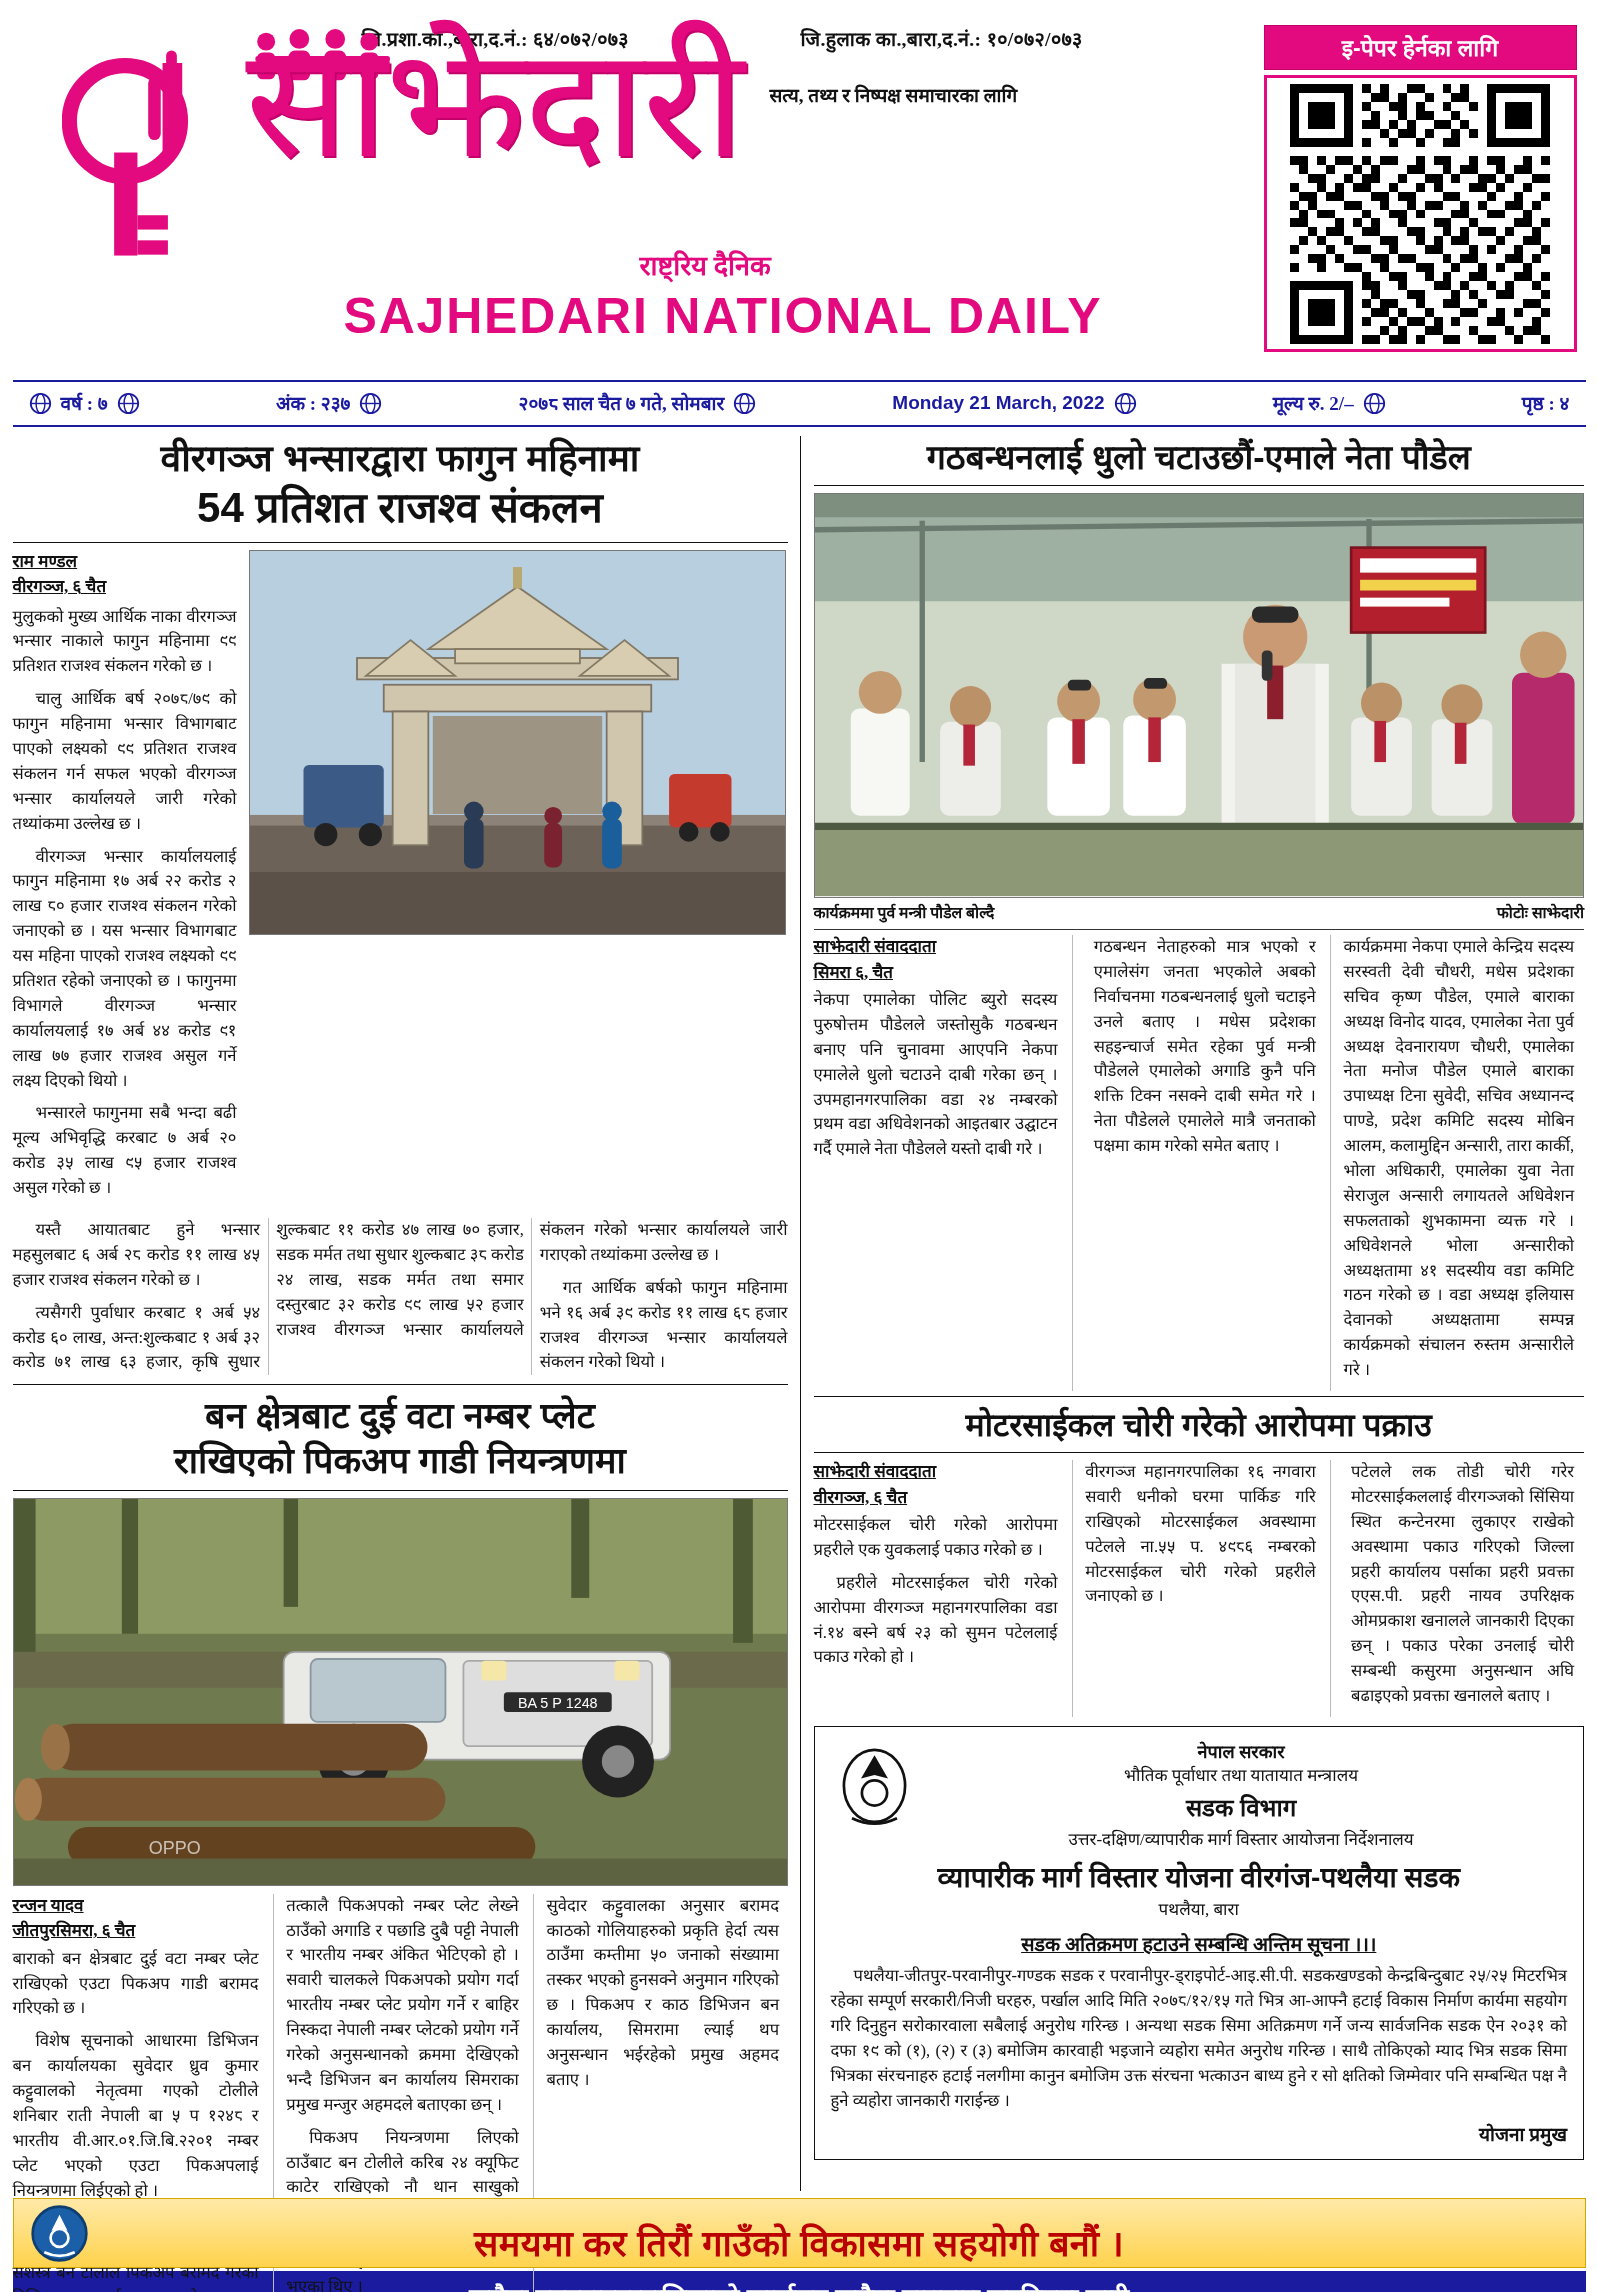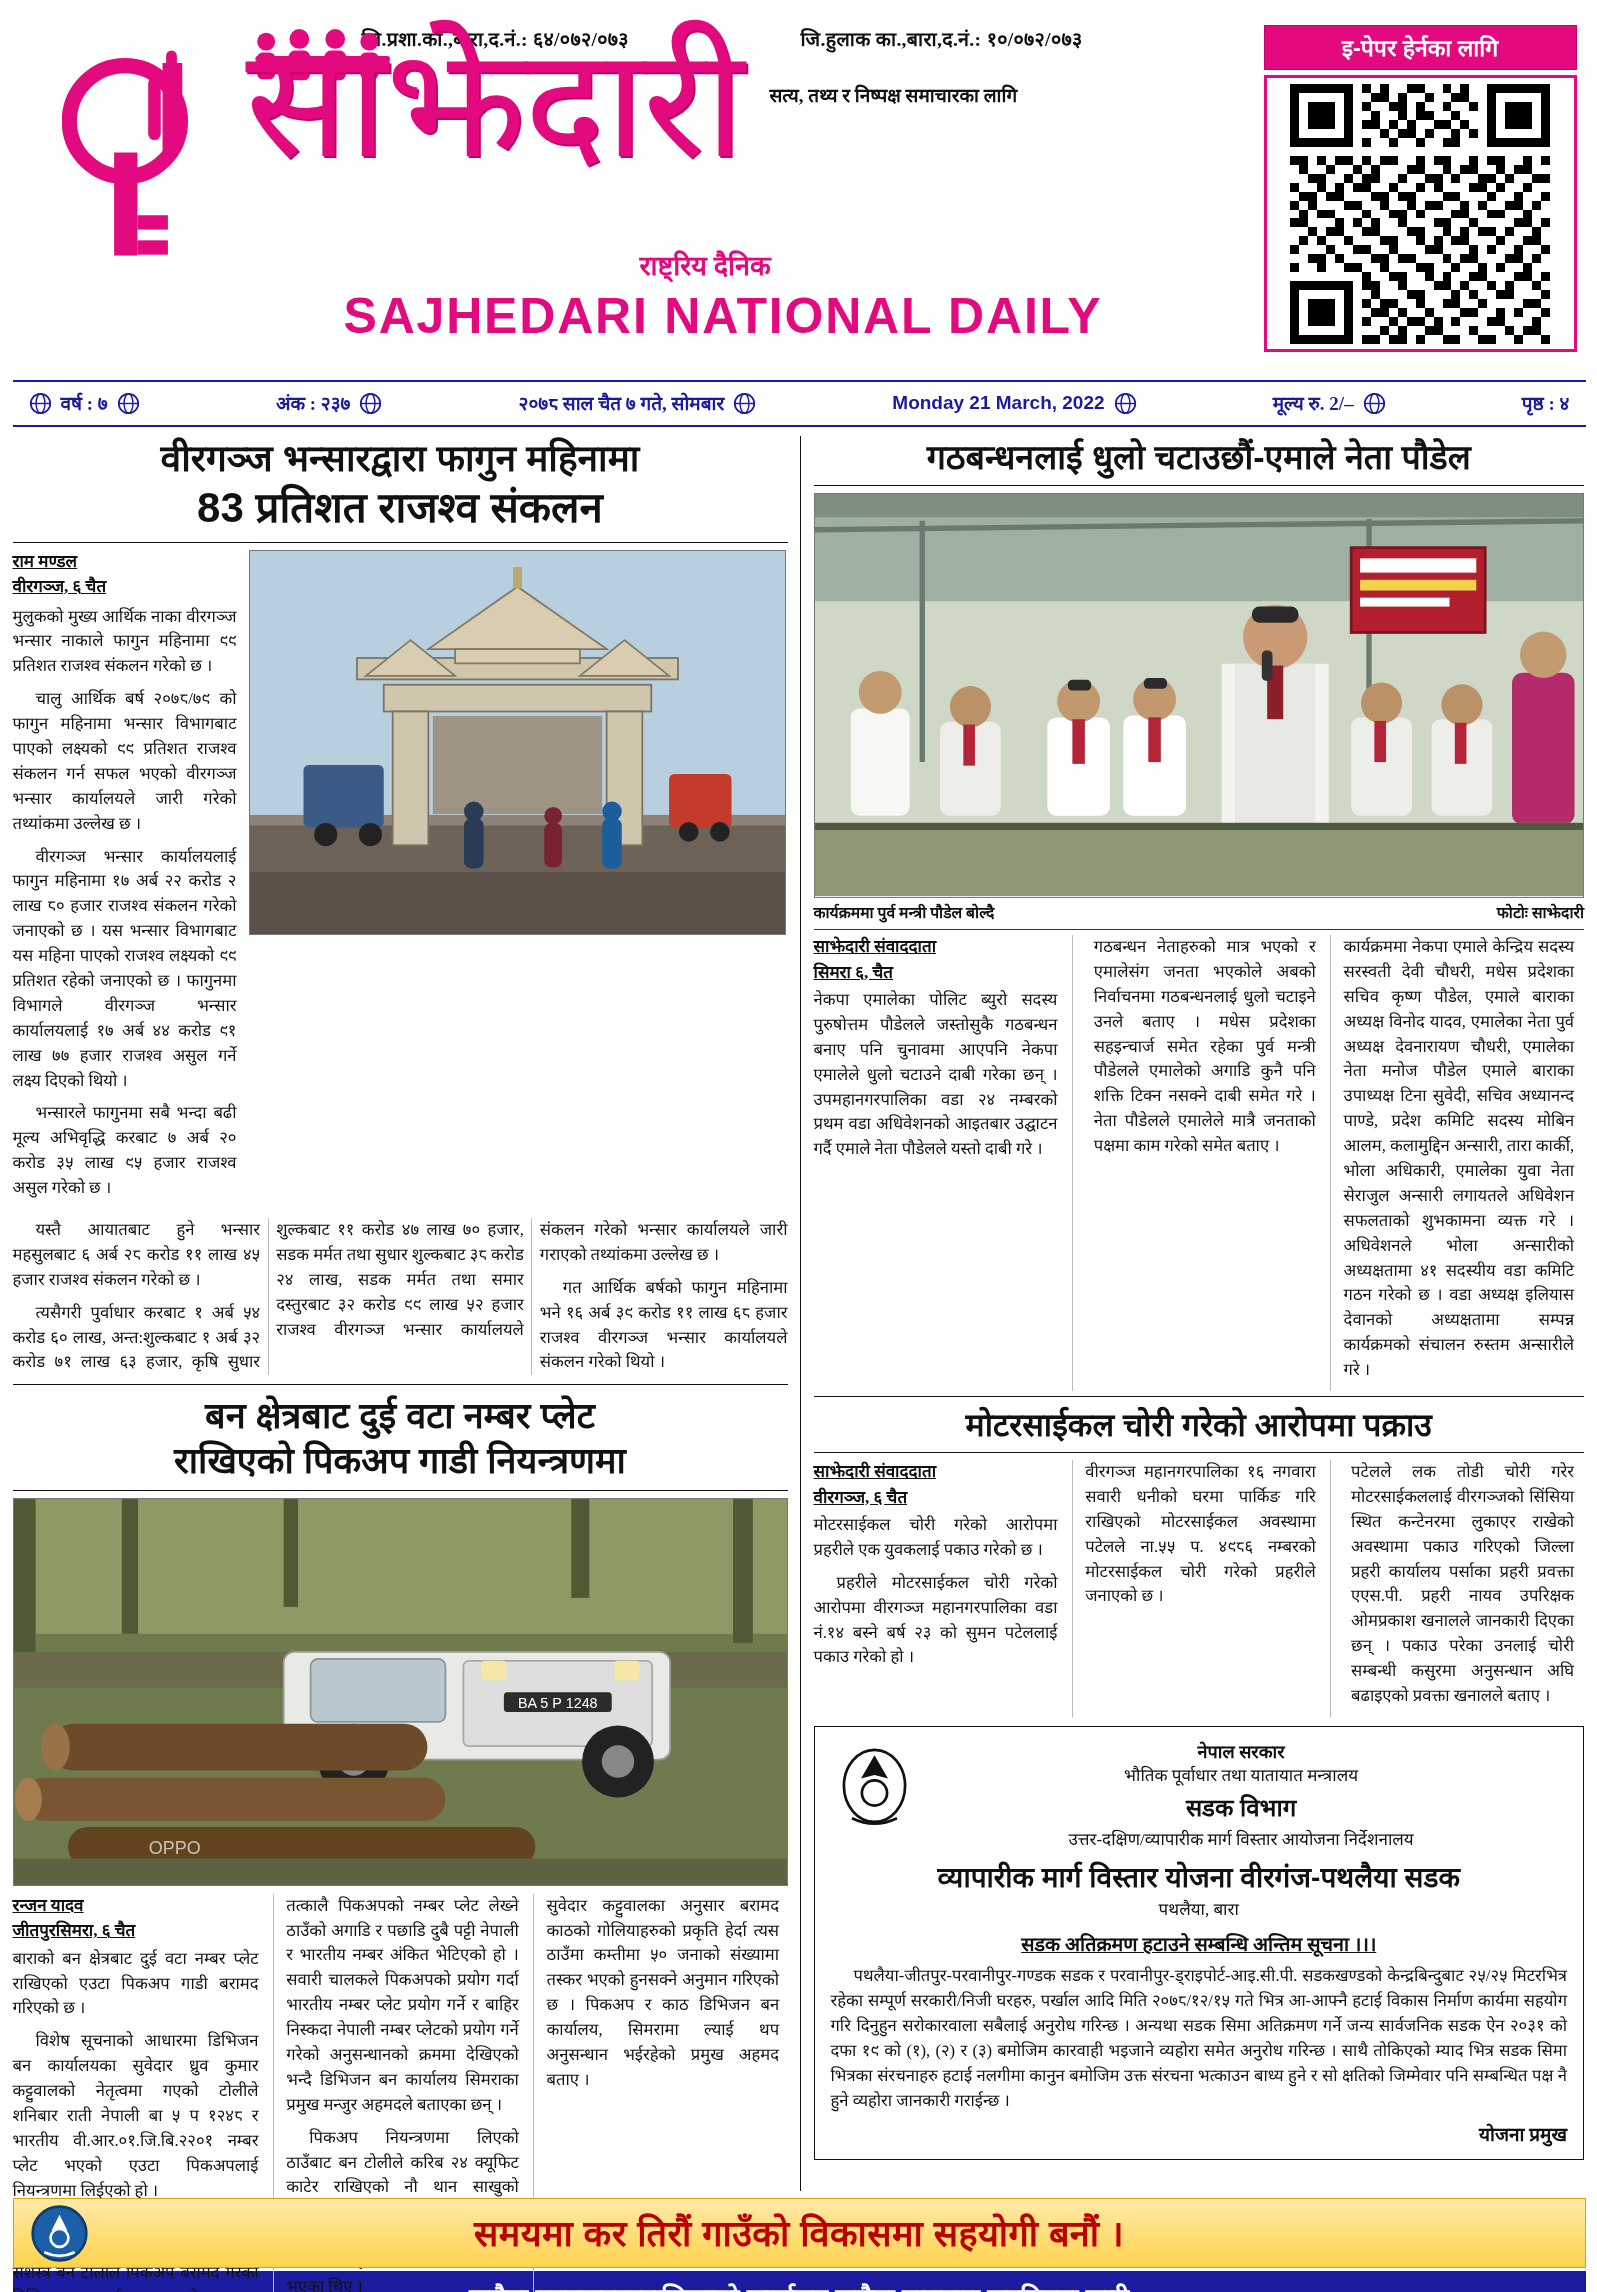--- a/index.html
+++ b/index.html
@@ -114,21 +114,21 @@
   .notice .subj { font-size:19.7px; font-weight:bold; text-decoration:underline; margin:10.7px 0 7.2px; }
   .notice p { font-size:16.6px; line-height:1.5; text-align:justify; text-indent:23px; margin:0 0 7.2px;}
   .notice .signer { text-align:right; font-size:19px; font-weight:bold; margin-top:5.4px;}
   .emblem { width:81px; height:90px; float:left; margin:-54px 0 0 9px; }
 
   
   .footer { margin-top:7.2px; }
   .footer-top {
     background:linear-gradient(#ffe9a8,#ffd34d);
     border:1.8px solid #d8a600;
-    height:70px; display:flex; align-items:center; justify-content:center;
+    height:70px; display:flex; align-items:flex-end; justify-content:center;
     position:relative;
   }
   .footer-top .slogan {
     font-family:"Liberation Sans", sans-serif;
     font-size:36px; font-weight:bold; color:#b00; letter-spacing:0.4px;
   }
   .footer-emblem { position:absolute; left:16px; top:5.4px; width:59px; height:59px; }
   .footer-bottom {
     background:#1b1ba0; color:#fff; text-align:center;
     font-family:"Liberation Sans", sans-serif;
@@ -460,21 +460,21 @@
       <span>पृष्ठ : ४</span>
     </div>
   </div>
 
   <div class="content">
 
     <div class="col-left">
 
       <div>
         <div class="headline hl-1">वीरगञ्ज भन्सारद्वारा फागुन महिनामा</div>
-        <div class="headline hl-1" style="font-size:42px;">83 प्रतिशत राजश्व संकलन</div>
+        <div class="headline hl-1" style="font-size:42px;">54 प्रतिशत राजश्व संकलन</div>
         <div class="rule"></div>
 
         <div style="display:flex; gap:12.5px;">
           <div style="width:224px;">
             <div class="byline">राम मण्डल</div>
             <div class="dateline" style="margin-bottom:7.2px;">वीरगञ्ज, ६ चैत</div>
             <div class="body-text">
               <p class="first">मुलुकको मुख्य आर्थिक नाका वीरगञ्ज भन्सार नाकाले फागुन महिनामा ९९ प्रतिशत राजश्व संकलन गरेको छ ।</p>
               <p>चालु आर्थिक बर्ष २०७८/७९ को फागुन महिनामा भन्सार विभागबाट पाएको लक्ष्यको ९९ प्रतिशत राजश्व संकलन गर्न सफल भएको वीरगञ्ज भन्सार कार्यालयले जारी गरेको तथ्यांकमा उल्लेख छ ।</p>
               <p>वीरगञ्ज भन्सार कार्यालयलाई फागुन महिनामा १७ अर्ब २२ करोड २ लाख ८० हजार राजश्व संकलन गरेको जनाएको छ । यस भन्सार विभागबाट यस महिना पाएको राजश्व लक्ष्यको ९९ प्रतिशत रहेको जनाएको छ । फागुनमा विभागले वीरगञ्ज भन्सार कार्यालयलाई १७ अर्ब ४४ करोड ९१ लाख ७७ हजार राजश्व असुल गर्ने लक्ष्य दिएको थियो ।</p>

